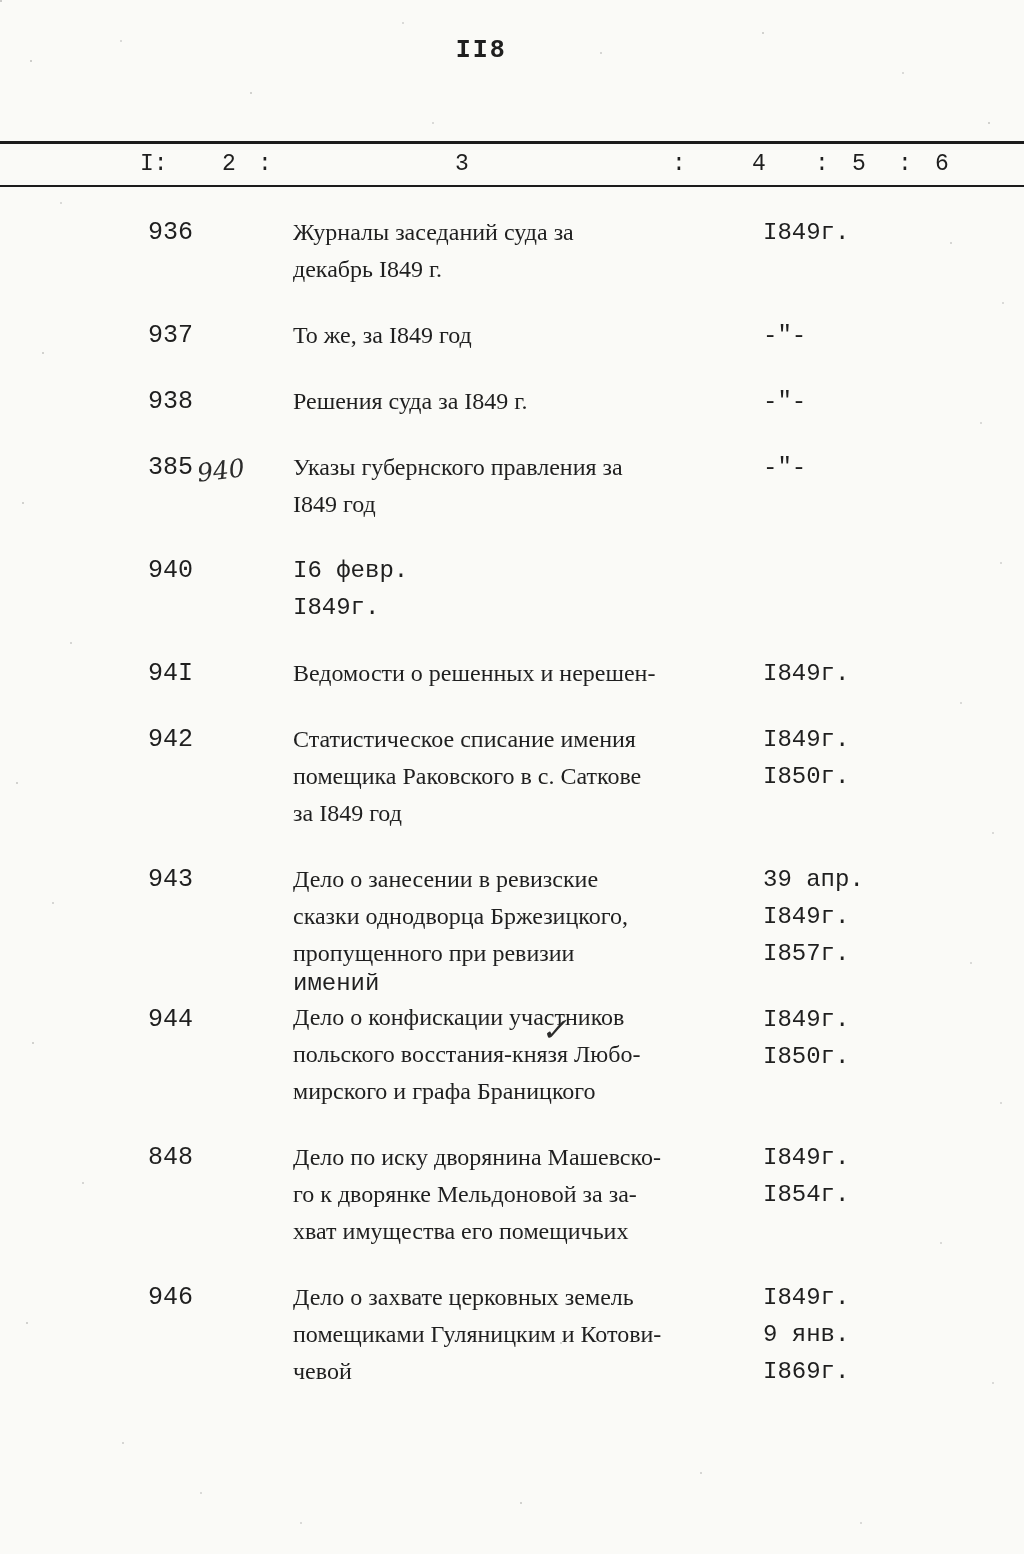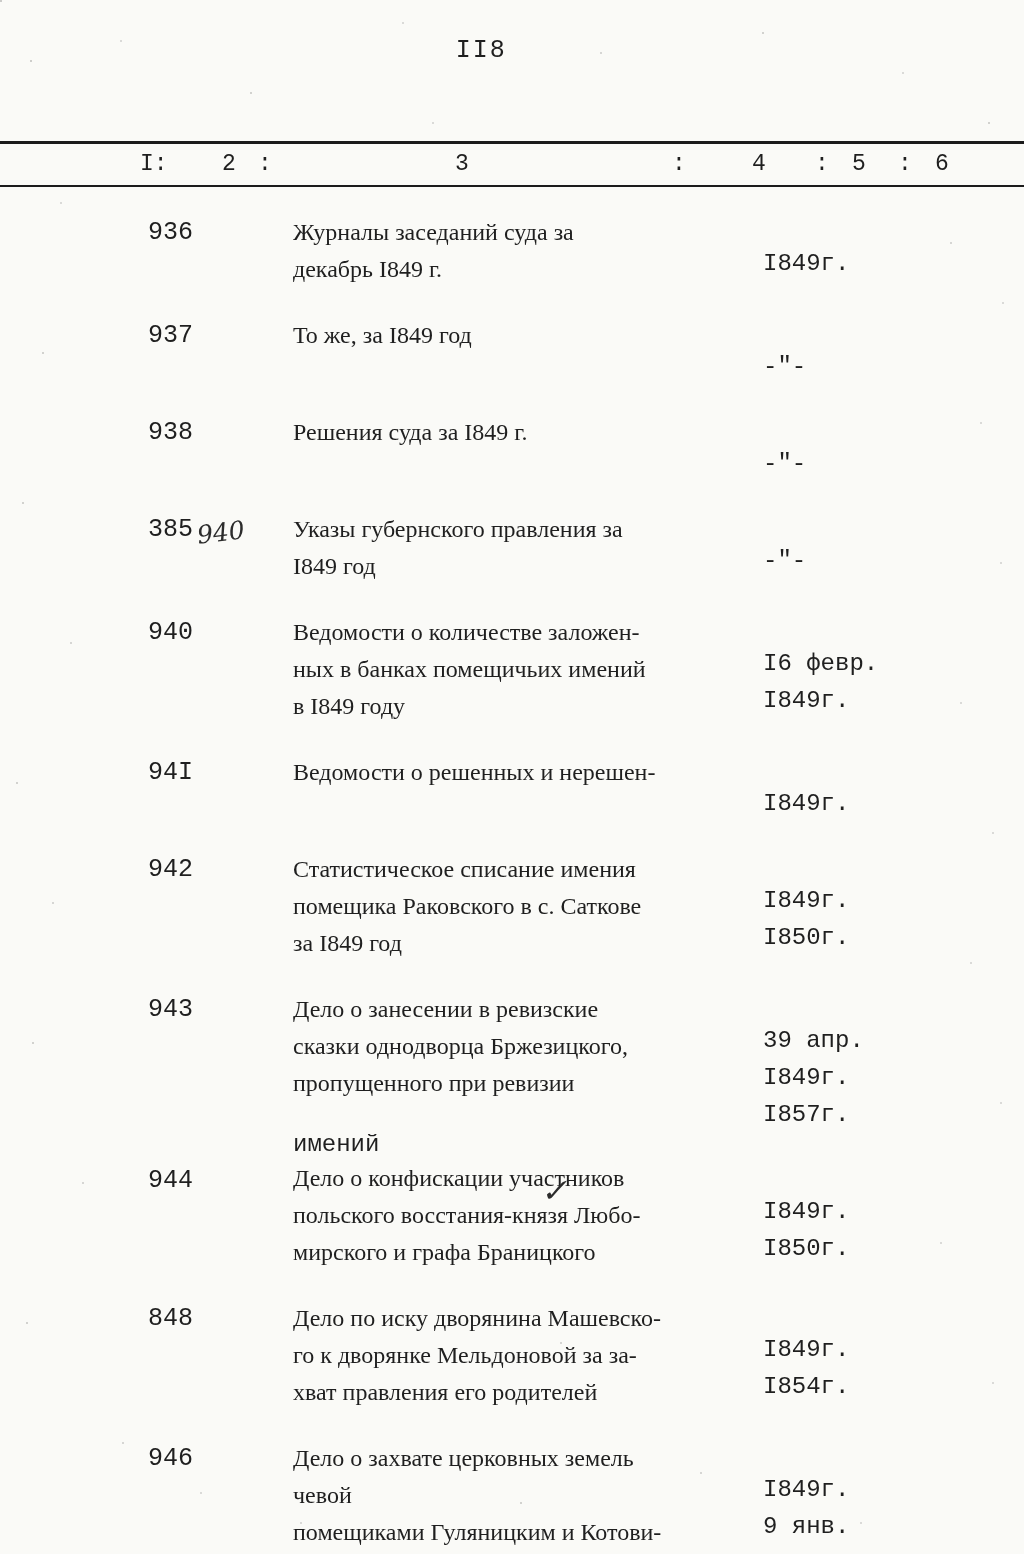--- a/index.html
+++ b/index.html
@@ -30,34 +30,34 @@
       1000px 1102px 0 0 rgba(40,40,40,.2), 82px 1182px 0 0 rgba(40,40,40,.22),
       940px 1242px 0 0 rgba(40,40,40,.2), 26px 1322px 0 0 rgba(40,40,40,.25),
       992px 1382px 0 0 rgba(40,40,40,.2), 122px 1442px 0 0 rgba(40,40,40,.22),
       520px 1502px 0 0 rgba(40,40,40,.25), 300px 1522px 0 0 rgba(40,40,40,.2),
       700px 1472px 0 0 rgba(40,40,40,.22), 860px 1522px 0 0 rgba(40,40,40,.2),
       432px 122px 0 0 rgba(40,40,40,.2), 560px 1342px 0 0 rgba(40,40,40,.22),
       200px 1492px 0 0 rgba(40,40,40,.2);
   }
   .page-number {
     position:absolute; top:36px; left:0; width:94%;
-    text-align:center; font-size:25px; letter-spacing:2px;
+    text-align:center; font-size:25px; letter-spacing:2px;font-weight:bold;
   }
   .table-header {
     position:absolute; top:141px; left:0; right:0; height:46px;
     border-top:3px solid #1b1b1b; border-bottom:2px solid #1b1b1b;
     font-size:23px;
   }
   .table-header span { position:absolute; top:50%; transform:translateY(-52%); }
   .entries { position:absolute; top:214px; left:148px; right:24px; }
   .entry { display:grid; grid-template-columns:145px 470px 1fr; margin-bottom:29px; }
   .num-cell { font-size:25px; line-height:37px; display:flex; gap:4px; align-items:flex-start; }
   .desc { font-size:24px; line-height:37px; position:relative; }
   .desc-line { white-space:nowrap;font-family:Liberation Serif, serif; }
-  .dates { font-size:24px; line-height:37px; white-space:nowrap;margin-top:31px; }
+  .dates { font-size:24px; line-height:37px; white-space:nowrap; }
   .inserted-line { text-align:left; line-height:30px; margin-top:-32px; width:470px; }
   .handwritten { font-family:"DejaVu Serif",serif; font-style:italic; color:#2c2c2c; }
   .annotation { font-size:25px; transform:rotate(-7deg); display:inline-block; margin-top:3px; }
   .caret {
     position:absolute; left:250px; top:16px; font-size:26px;
     transform:rotate(-12deg) scaleX(1.4); line-height:1;
   }
 </style>
 </head>
 <body>
@@ -130,25 +130,20 @@
     <div class="dates">
           <div class="date-line">-"-</div>
         </div>
   </div>
 
   <div class="entry">
     <div class="num-cell">
       <span class="num">940</span>
 
     </div>
-    <div class="desc">
-          <div class="desc-line">Ведомости о количестве заложен-</div>
-          <div class="desc-line">ных в банках помещичьих имений</div>
-          <div class="desc-line">в I849 году</div>
-        </div>
     <div class="dates">
           <div class="date-line">I6 февр.</div>
           <div class="date-line">I849г.</div>
         </div>
   </div>
 
   <div class="entry">
     <div class="num-cell">
       <span class="num">94I</span>
 
@@ -213,37 +208,37 @@
   </div>
 
   <div class="entry">
     <div class="num-cell">
       <span class="num">848</span>
 
     </div>
     <div class="desc">
           <div class="desc-line">Дело по иску дворянина Машевско-</div>
           <div class="desc-line">го к дворянке Мельдоновой за за-</div>
-          <div class="desc-line">хват правления его родителей</div>
+          <div class="desc-line">хват имущества его помещичьих</div>
         </div>
     <div class="dates">
           <div class="date-line">I849г.</div>
           <div class="date-line">I854г.</div>
         </div>
   </div>
 
   <div class="entry">
     <div class="num-cell">
       <span class="num">946</span>
 
     </div>
     <div class="desc">
           <div class="desc-line">Дело о захвате церковных земель</div>
+          <div class="desc-line">помещиками Гуляницким и Котови-</div>
           <div class="desc-line">чевой</div>
-          <div class="desc-line">помещиками Гуляницким и Котови-</div>
         </div>
     <div class="dates">
           <div class="date-line">I849г.</div>
           <div class="date-line">9 янв.</div>
           <div class="date-line">I869г.</div>
         </div>
   </div>
 </div>
 </div>
 

